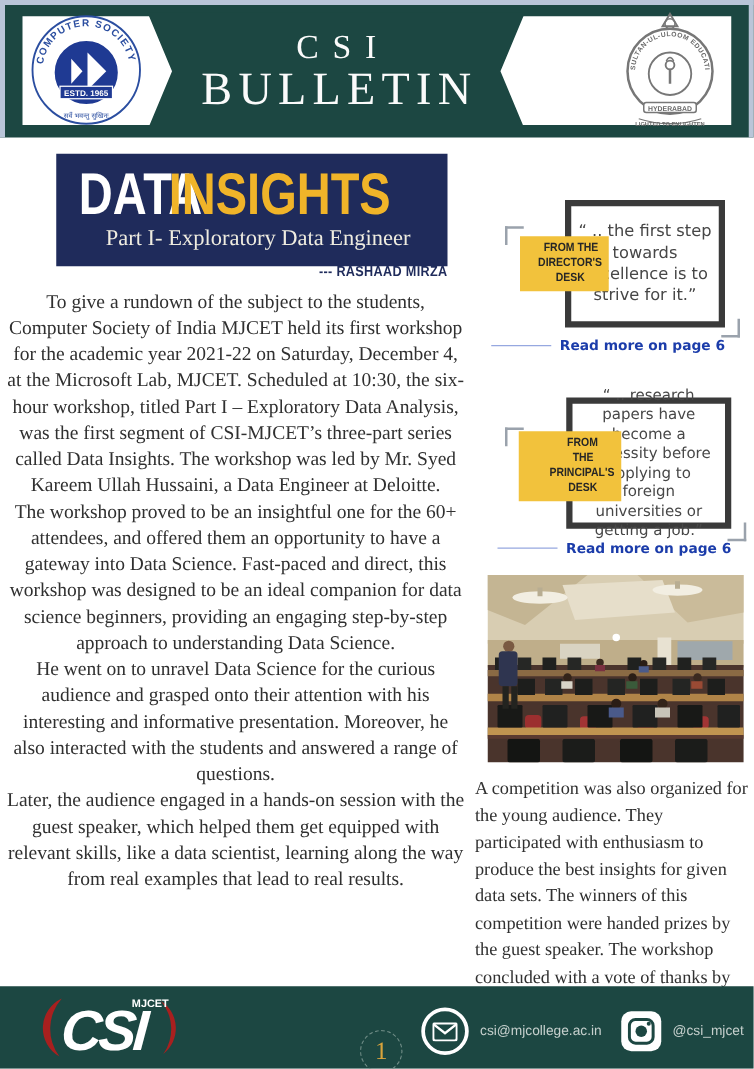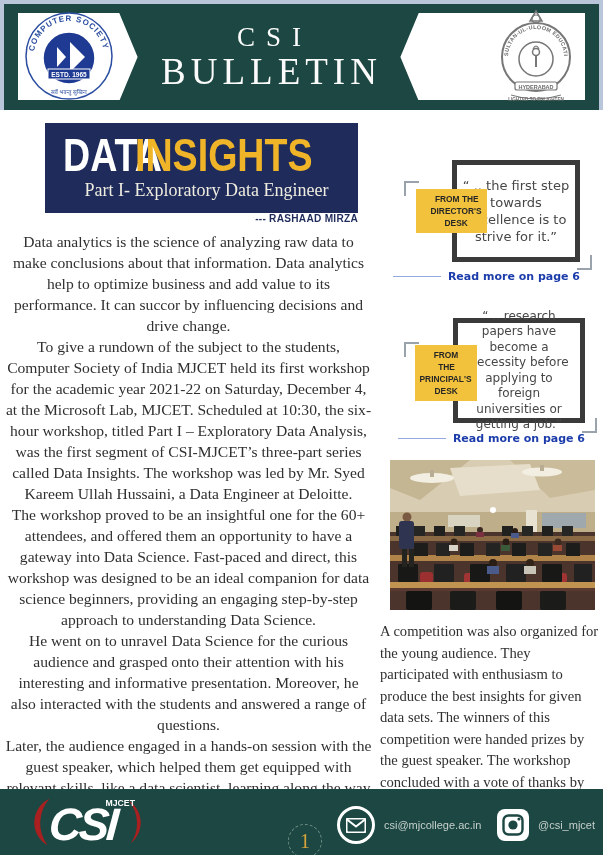--- a/index.html
+++ b/index.html
@@ -127,21 +127,20 @@
 <div class="title-box">
   <div class="title-line">
     <span class="tw tw1">DATA</span>
     <span class="tw tw2">INSIGHTS</span>
   </div>
   <div class="subtitle">Part I- Exploratory Data Engineer</div>
 </div>
 <div class="byline">--- RASHAAD MIRZA</div>
 
 <div class="article">
-  <p>Data analytics is the science of analyzing raw data to make conclusions about that information. Data analytics help to optimize business and add value to its performance. It can succor by influencing decisions and drive change.</p>
   <p>To give a rundown of the subject to the students, Computer Society of India MJCET held its first workshop for the academic year 2021-22 on Saturday, December 4, at the Microsoft Lab, MJCET. Scheduled at 10:30, the six-hour workshop, titled Part I – Exploratory Data Analysis, was the first segment of CSI-MJCET’s three-part series called Data Insights. The workshop was led by Mr. Syed Kareem Ullah Hussaini, a Data Engineer at Deloitte.</p>
   <p>The workshop proved to be an insightful one for the 60+ attendees, and offered them an opportunity to have a gateway into Data Science. Fast-paced and direct, this workshop was designed to be an ideal companion for data science beginners, providing an engaging step-by-step approach to understanding Data Science.</p>
   <p>He went on to unravel Data Science for the curious audience and grasped onto their attention with his interesting and informative presentation. Moreover, he also interacted with the students and answered a range of questions.</p>
   <p>Later, the audience engaged in a hands-on session with the guest speaker, which helped them get equipped with relevant skills, like a data scientist, learning along the way from real examples that lead to real results.</p>
 </div>
 
 <div class="quote-card" style="left:380px;top:150px;">
   <div class="bracket-tl" style="left:24px;top:31px;"></div>
   <div class="qc-box" style="left:72px;top:10px;width:128px;height:102px;">
     <div class="qc-quote" style="font-size:13px;line-height:17px;">“ .. the first step towards excellence is to strive for it.”</div>
@@ -156,21 +155,21 @@
     <span class="rm-line"></span>
     <span class="rm-text">Read more on page 6</span>
   </div>
 </div>
 
 <div class="quote-card" style="left:380px;top:312px;">
   <div class="bracket-tl" style="left:24px;top:30px;"></div>
   <div class="qc-box" style="left:73px;top:6px;width:132px;height:105px;">
     <div class="qc-quote" style="font-size:12px;line-height:15.5px;">“ .. research papers have become a necessity before applying to foreign universities or getting a job.”</div>
   </div>
-  <div class="qc-label" style="left:35px;top:33px;width:62px;height:56px;">
+  <div class="qc-label" style="left:35px;top:33px;width:62px;height:56px;padding-left:20px;">
     <span>FROM</span>
     <span>THE</span>
     <span>PRINCIPAL'S</span>
     <span>DESK</span>
   </div>
   <div class="bracket-br" style="left:202px;top:106px;"></div>
   <div class="read-more" style="top:120px;right:18px;">
     <span class="rm-line"></span>
     <span class="rm-text">Read more on page 6</span>
   </div>

